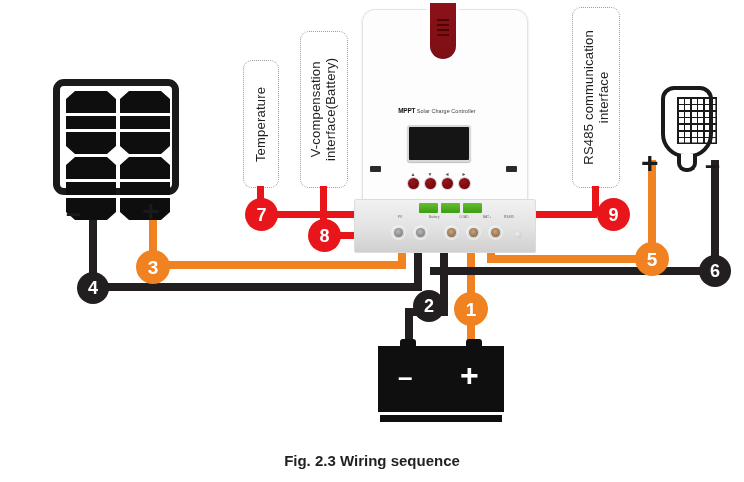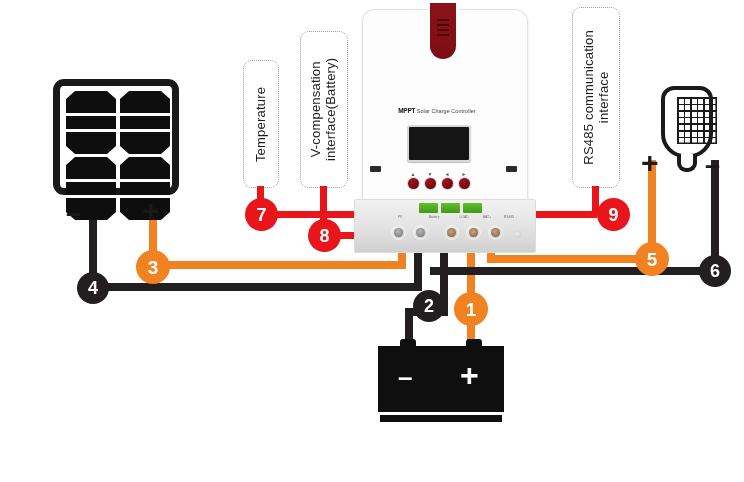--- a/index.html
+++ b/index.html
@@ -387,14 +387,15 @@
   </div>
 
   <div class="node node-red" style="left:308px; top:219px; width:33px; height:33px; font-size:18px;">
     <span>8</span>
   </div>
 
   <div class="node node-red" style="left:597px; top:198px; width:33px; height:33px; font-size:18px;">
     <span>9</span>
   </div>
 
+  <div id="caption">Fig. 2.3 Wiring sequence</div>
 
 </div>
 
 </body></html>

